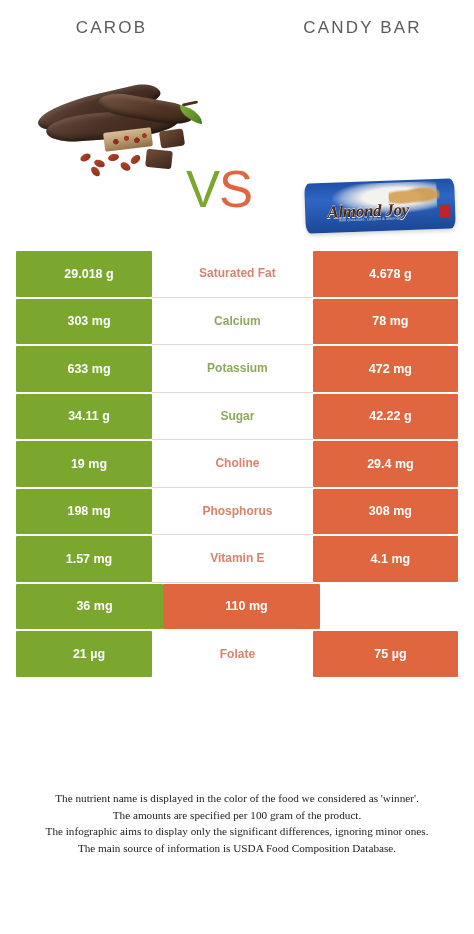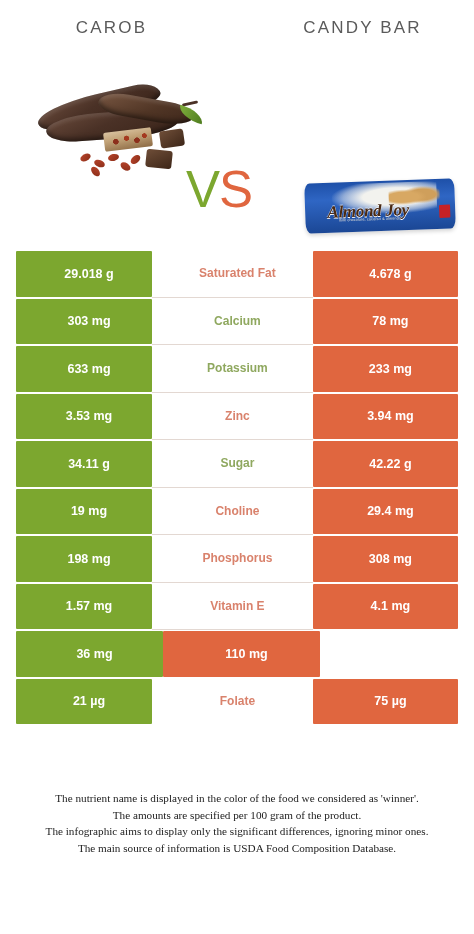--- a/index.html
+++ b/index.html
@@ -310,26 +310,21 @@
       <div class="cell right">4.678 g</div>
     </div>
     <div class="row">
       <div class="cell left">303 mg</div>
       <div class="cell mid win-green">Calcium</div>
       <div class="cell right">78 mg</div>
     </div>
     <div class="row">
       <div class="cell left">633 mg</div>
       <div class="cell mid win-green">Potassium</div>
-      <div class="cell right">233 mg</div>
-    </div>
-    <div class="row">
-      <div class="cell left">3.53 mg</div>
-      <div class="cell mid win-red">Zinc</div>
-      <div class="cell right">3.94 mg</div>
+      <div class="cell right">472 mg</div>
     </div>
     <div class="row">
       <div class="cell left">34.11 g</div>
       <div class="cell mid win-green">Sugar</div>
       <div class="cell right">42.22 g</div>
     </div>
     <div class="row">
       <div class="cell left">19 mg</div>
       <div class="cell mid win-red">Choline</div>
       <div class="cell right">29.4 mg</div>

